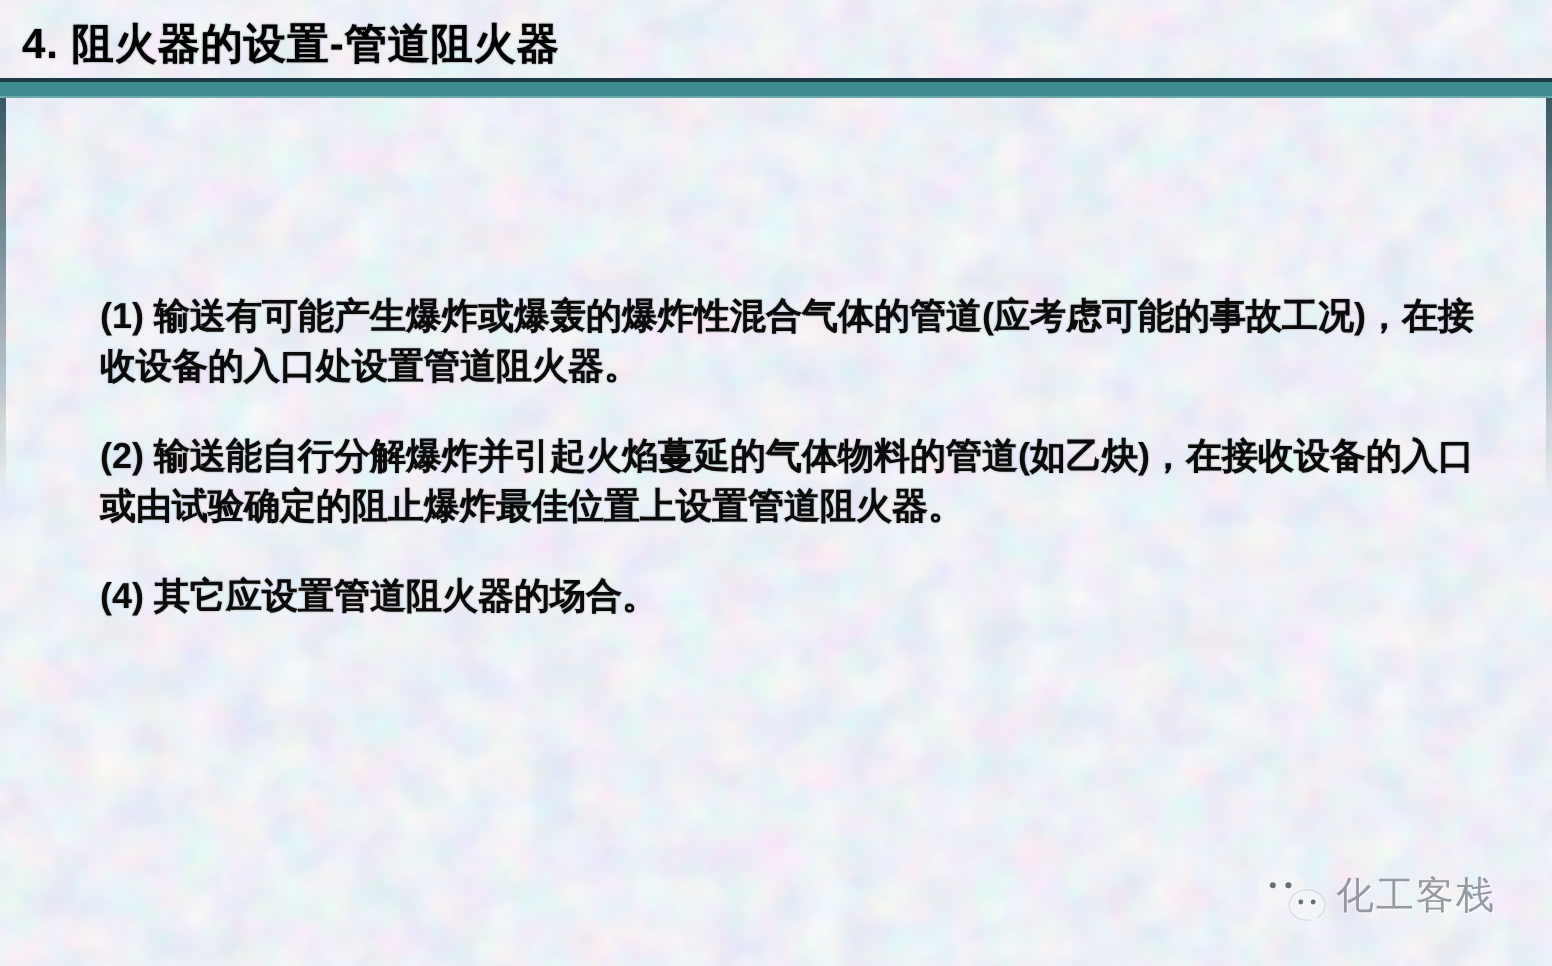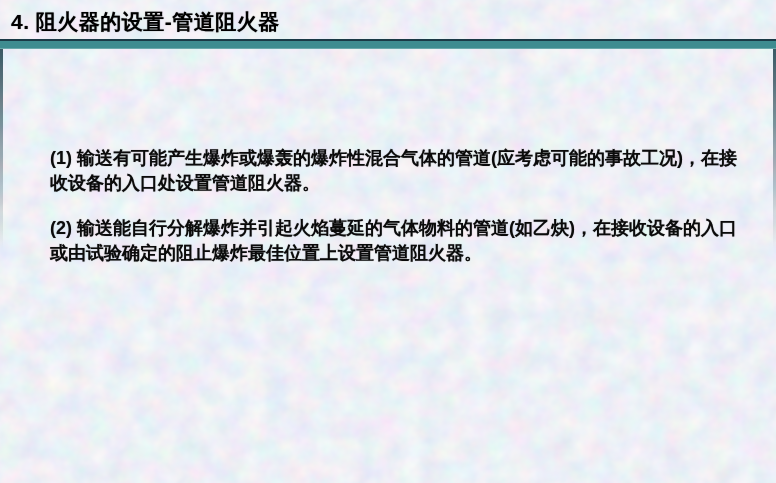--- a/index.html
+++ b/index.html
@@ -121,16 +121,32 @@
     <div class="slide-title">4. 阻火器的设置-管道阻火器</div>
   </div>
 
   <div class="divider-bar"></div>
   <div class="edge-strip left"></div>
   <div class="edge-strip right"></div>
 
   <div class="content">
     <p>(1) 输送有可能产生爆炸或爆轰的爆炸性混合气体的管道(应考虑可能的事故工况)，在接收设备的入口处设置管道阻火器。</p>
     <p>(2) 输送能自行分解爆炸并引起火焰蔓延的气体物料的管道(如乙炔)，在接收设备的入口或由试验确定的阻止爆炸最佳位置上设置管道阻火器。</p>
+    <p>(4) 其它应设置管道阻火器的场合。</p>
   </div>
 
+  <div class="watermark">
+    <svg class="watermark-icon" viewBox="0 0 36 28" xmlns="http://www.w3.org/2000/svg" aria-hidden="true">
+
+      <ellipse cx="13.5" cy="10.5" rx="12" ry="9.6" fill="#f4f5f7"></ellipse>
+      <path d="M6 17 L3.2 22 L10 18.5 Z" fill="#f4f5f7"></path>
+      <circle cx="9.4" cy="8.6" r="1.5" fill="#5d6269"></circle>
+      <circle cx="17.2" cy="8.6" r="1.5" fill="#5d6269"></circle>
+
+      <ellipse cx="26.5" cy="18.5" rx="9" ry="7.6" fill="#f4f5f7" stroke="#d4d9de" stroke-width="0.6"></ellipse>
+      <path d="M31.5 24.5 L33.8 28 L27.5 25.6 Z" fill="#f4f5f7"></path>
+      <circle cx="23.4" cy="17" r="1.2" fill="#5d6269"></circle>
+      <circle cx="29.6" cy="17" r="1.2" fill="#5d6269"></circle>
+    </svg>
+    <span class="watermark-label">化工客栈</span>
+  </div>
 
 </div>
 
 </body></html>

